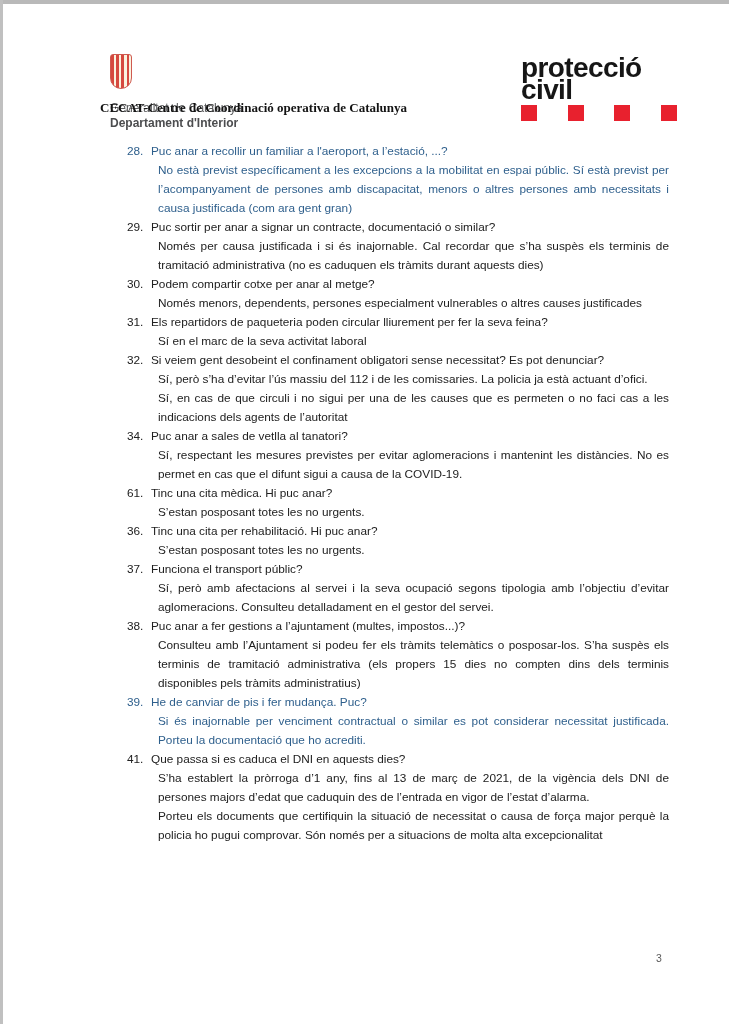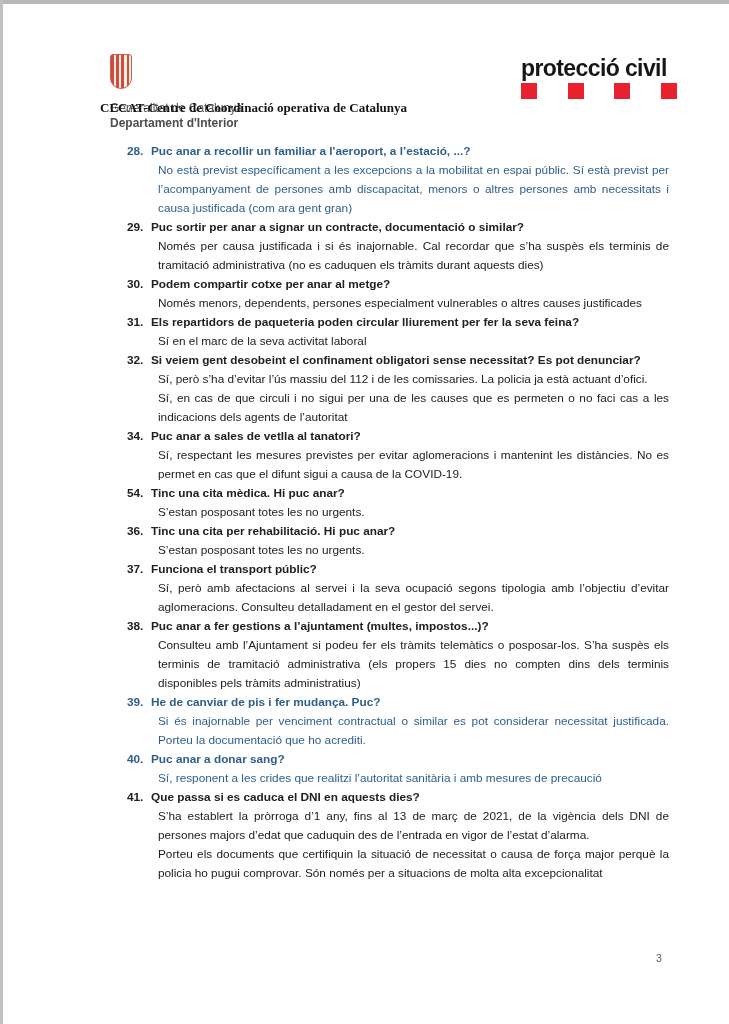--- a/index.html
+++ b/index.html
@@ -18,38 +18,38 @@
     width:22px; height:35px; margin-top:1px;
     border:1px solid #cf5a50; border-radius:3px 3px 11px 11px;
     background:repeating-linear-gradient(90deg,#d6493f 0 2.6px,#faf3e0 2.6px 5.2px);
     box-sizing:border-box;
   }
   .gencat-text { color:#58595b; font-size:12px; line-height:15px; padding-top:3px; }
   .gencat-text .l2 { font-weight:bold; color:#4c4d4f; }
 
   
   .pc { position:absolute; left:521px; top:57px; width:170px; }
-  .pc-title { font-weight:bold; font-size:23px; letter-spacing:-0.6px; color:#161616; line-height:22px; }
+  .pc-title { font-weight:bold; font-size:28px; letter-spacing:-0.6px; color:#161616; line-height:22px; }
   .pc-squares { display:flex; justify-content:space-between; width:156px; margin-top:4px; }
   .pc-sq { width:16px; height:16px; }
 
   
   .cecat {
     position:absolute; left:100px; top:100px;
     font-family:"Liberation Serif", serif; font-weight:bold;
     font-size:13px; color:#131313;
   }
 
   
   .faq {
     position:absolute; left:127px; top:142px; width:542px;
     font-size:11.8px; line-height:19px; color:#212121;
   }
   .faq-item.blue { color:#2E5F8C; }
-  .q-row { display:flex; font-weight:bold;align-items:flex-end; }
+  .q-row { display:flex; font-weight:normal;align-items:flex-end; }
   .q-num { flex:0 0 24px; width:24px; }
   .q-text { flex:1; }
   .a-text { margin-left:31px; text-align:justify; }
 
   .page-num { position:absolute; left:656px; top:952px; font-size:10.5px; color:#5a5a5a; }
 </style>
 </head>
 <body>
 
 <div class="edge-top"></div>
@@ -123,21 +123,21 @@
   <div class="faq-item black">
     <div class="q-row">
       <span class="q-num">34.</span>
       <span class="q-text">Puc anar a sales de vetlla al tanatori?</span>
     </div>
     <div class="a-text">Sí, respectant les mesures previstes per evitar aglomeracions i mantenint les distàncies. No es permet en cas que el difunt sigui a causa de la COVID-19.</div>
   </div>
 
   <div class="faq-item black">
     <div class="q-row">
-      <span class="q-num">54.</span>
+      <span class="q-num">61.</span>
       <span class="q-text">Tinc una cita mèdica. Hi puc anar?</span>
     </div>
     <div class="a-text">S’estan posposant totes les no urgents.</div>
   </div>
 
   <div class="faq-item black">
     <div class="q-row">
       <span class="q-num">36.</span>
       <span class="q-text">Tinc una cita per rehabilitació. Hi puc anar?</span>
     </div>
@@ -161,27 +161,20 @@
   </div>
 
   <div class="faq-item blue" style="color: rgb(46, 95, 140);">
     <div class="q-row">
       <span class="q-num">39.</span>
       <span class="q-text">He de canviar de pis i fer mudança. Puc?</span>
     </div>
     <div class="a-text">Si és inajornable per venciment contractual o similar es pot considerar necessitat justificada. Porteu la documentació que ho acrediti.</div>
   </div>
 
-  <div class="faq-item blue" style="color: rgb(46, 95, 140);">
-    <div class="q-row">
-      <span class="q-num">40.</span>
-      <span class="q-text">Puc anar a donar sang?</span>
-    </div>
-    <div class="a-text">Sí, responent a les crides que realitzi l’autoritat sanitària i amb mesures de precaució</div>
-  </div>
 
   <div class="faq-item black">
     <div class="q-row">
       <span class="q-num">41.</span>
       <span class="q-text">Que passa si es caduca el DNI en aquests dies?</span>
     </div>
     <div class="a-text">S’ha establert la pròrroga d’1 any, fins al 13 de març de 2021, de la vigència dels DNI de persones majors d’edat que caduquin des de l’entrada en vigor de l’estat d’alarma.</div>
   </div>
 
   <div class="faq-item black">

